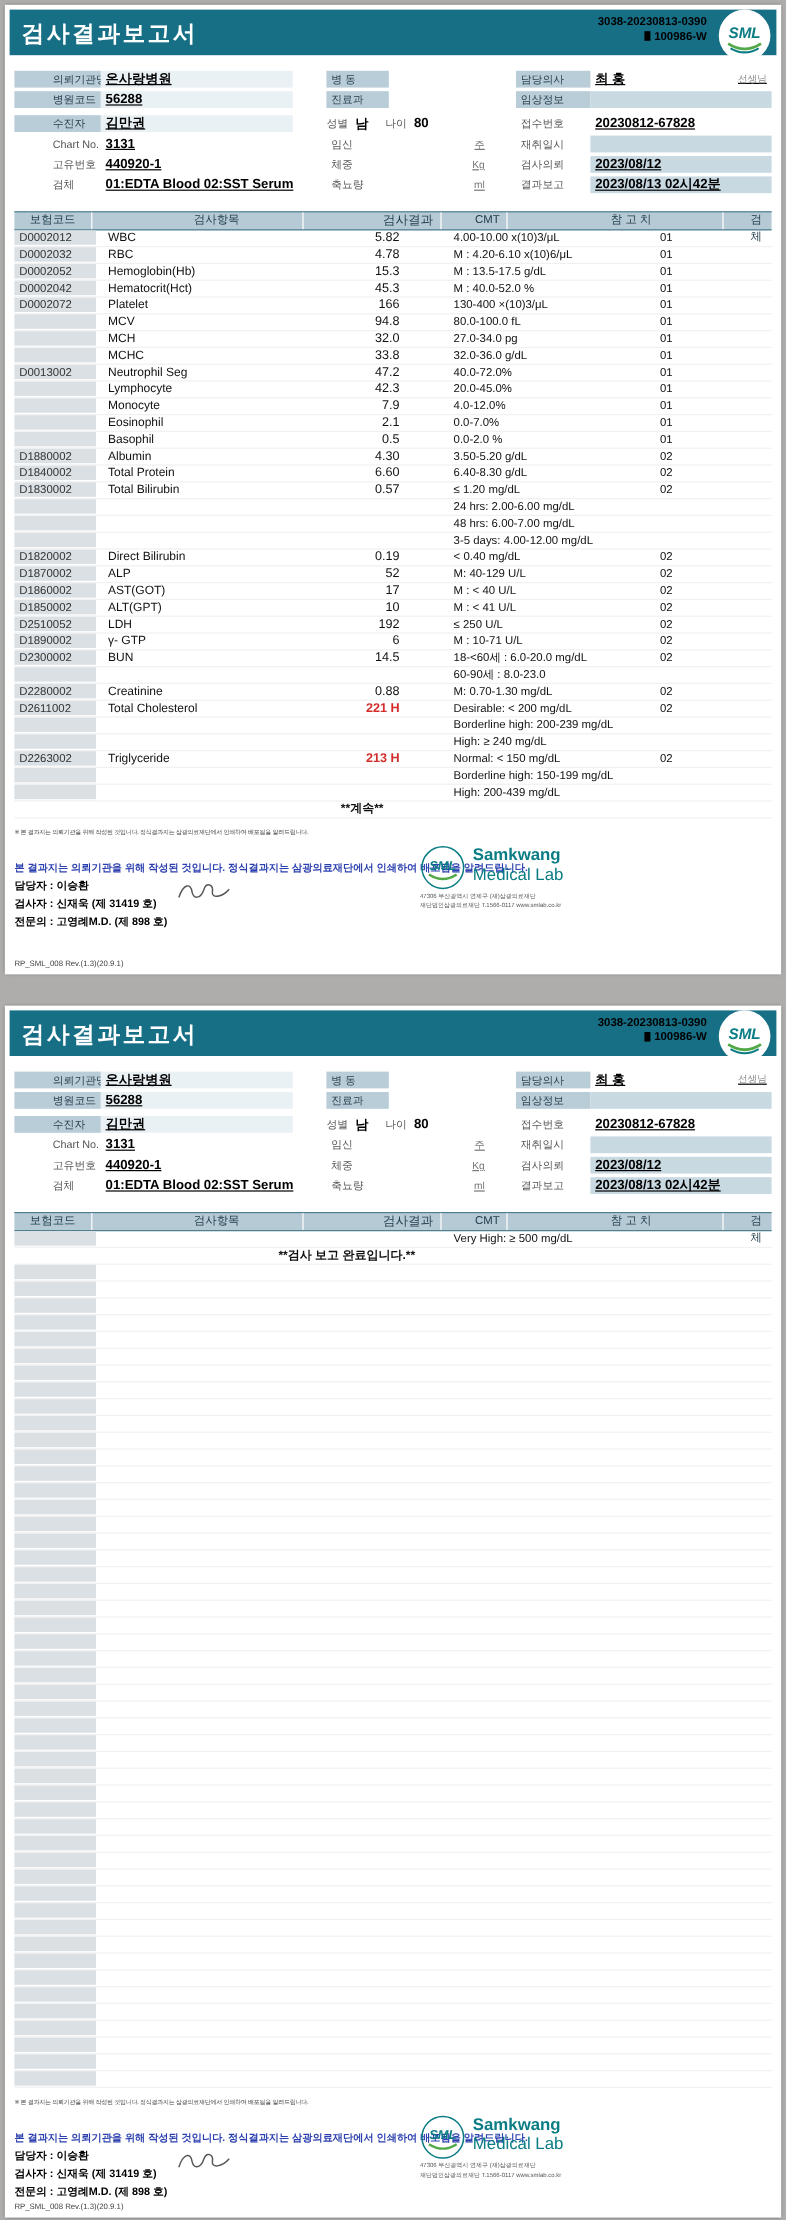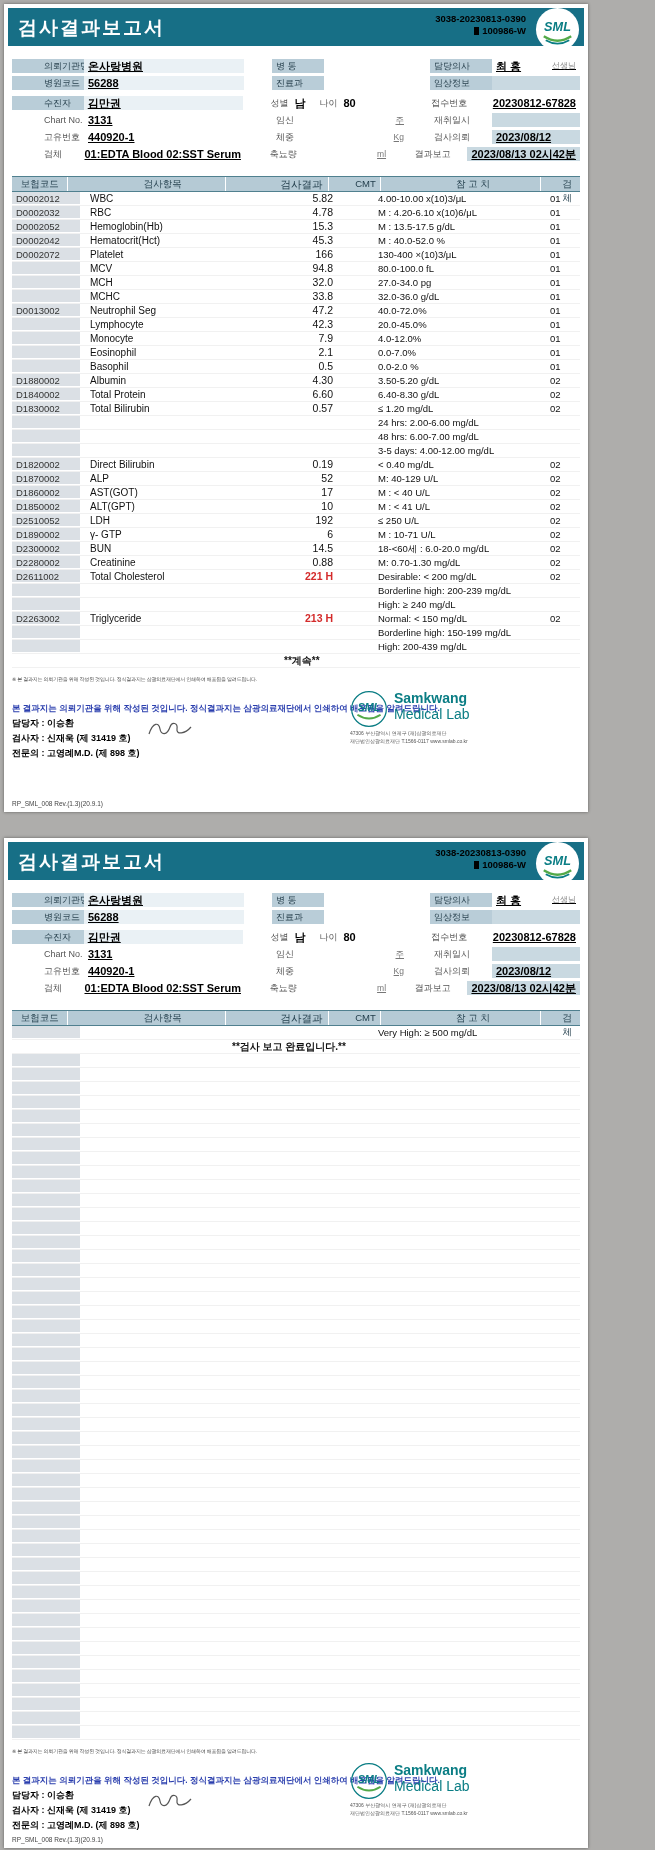--- a/index.html
+++ b/index.html
@@ -1,18 +1,18 @@
 <!DOCTYPE html>
 <html style="--teal: #176f86; --label_bg: #b9cdd8; --value_bg: #c9d9e1; --tint: #eaf1f5; --thead_bg: #b5cad5; --code_bg: #dbe0e5; --red: #d42b2b; --blue: #2b3fae; --brand: #0a7d84; --green: #53a948;"><head>
 <meta charset="utf-8">
 <style>
 *{margin:0;padding:0;box-sizing:border-box;}
 html,body{width:655px;height:1850px;}
 body{background:#aeadab;font-family:"Liberation Sans","DejaVu Sans",sans-serif;position:relative;overflow:hidden;}
-.page{position:absolute;left:4px;width:584px;background:#fff;box-shadow:0 0 3px rgba(0,0,0,.45);}
+.page{position:absolute;left:4px;width:647px;background:#fff;box-shadow:0 0 3px rgba(0,0,0,.45);}
 #page1{top:4px;height:808px;}
 #page2{top:838px;height:1010px;}
 
 
 .banner{position:relative;margin:4px 4px 0;height:38px;background:var(--teal,#176f86);}
 .banner .title{position:absolute;left:10px;top:7px;font-size:19px;font-weight:bold;color:#fff;letter-spacing:2px;}
 .docnos{position:absolute;right:58px;top:5px;text-align:right;font-size:9.5px;font-weight:bold;color:#000;line-height:12px;white-space:nowrap;}
 .doc-mark{display:inline-block;width:5px;height:8px;background:#000;margin-right:3px;vertical-align:middle;}
 .sml-circle{position:absolute;right:4px;top:-1px;width:45px;height:45px;}
 
@@ -364,20 +364,28 @@
           <div class="tcell tc-ref">M : 10-71 U/L</div>
           <div class="tcell tc-spec">02</div>
         </div>
         <div class="trow">
           <div class="tcell tc-code">D2300002</div>
           <div class="tcell tc-item">BUN</div>
           <div class="tcell tc-result">14.5</div>
           <div class="tcell tc-cmt"></div>
           <div class="tcell tc-ref">18-&lt;60세 : 6.0-20.0 mg/dL</div>
           <div class="tcell tc-spec">02</div>
+        </div>
+        <div class="trow">
+          <div class="tcell tc-code"></div>
+          <div class="tcell tc-item"></div>
+          <div class="tcell tc-result"></div>
+          <div class="tcell tc-cmt"></div>
+          <div class="tcell tc-ref">60-90세 : 8.0-23.0</div>
+          <div class="tcell tc-spec"></div>
         </div>
         <div class="trow">
           <div class="tcell tc-code">D2280002</div>
           <div class="tcell tc-item">Creatinine</div>
           <div class="tcell tc-result">0.88</div>
           <div class="tcell tc-cmt"></div>
           <div class="tcell tc-ref">M: 0.70-1.30 mg/dL</div>
           <div class="tcell tc-spec">02</div>
         </div>
         <div class="trow">

